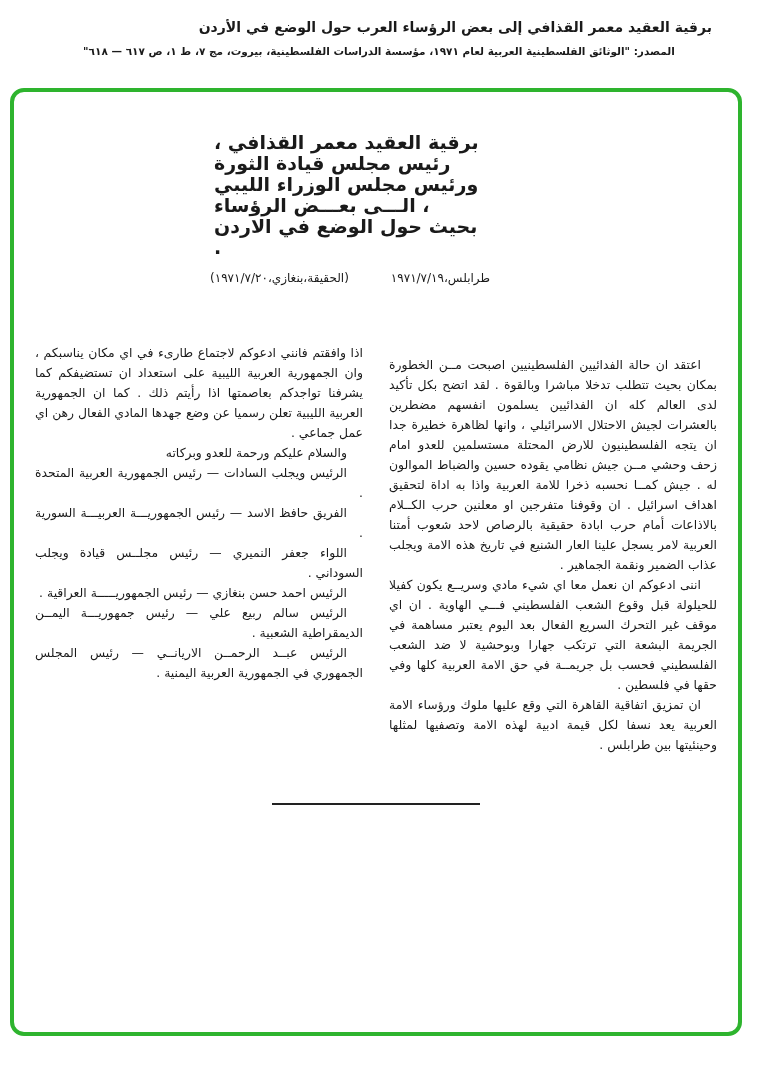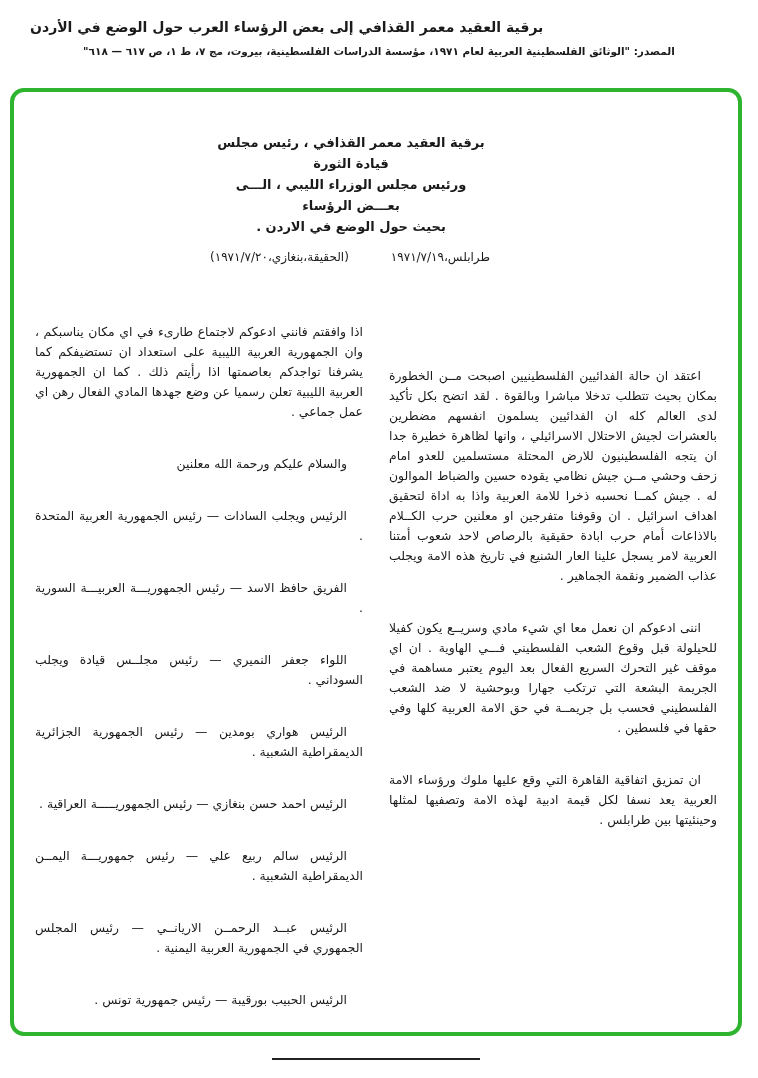--- a/index.html
+++ b/index.html
@@ -8,46 +8,46 @@
   body {
     width: 758px; height: 1078px;
     background: #ffffff;
     font-family: "DejaVu Sans", sans-serif;
     color: var(--ink);
     position: relative;
     overflow: hidden;
   }
   .top-title {
     direction: rtl;
-    text-align: left;
+    text-align: right;
     font-weight: bold;
     font-size: 14px;
-    padding: 19px 30px 0 30px;
+    padding: 19px 46px 0 30px;
   }
   .top-source {
     direction: rtl;
     text-align: center;
     font-weight: bold;
     font-size: 10.5px;
     margin-top: 10px;
     padding: 0 20px;
   }
   .frame {
     position: absolute;
     left: 10px; top: 88px;
     width: 732px; height: 948px;
     border: 4px solid var(--frame-green);
     border-radius: 14px;
     background: #ffffff;
   }
   .heading {
     direction: rtl;
-    text-align: center;
+    text-align: left;
     font-weight: bold;
-    font-size: 13px;
+    font-size: 19px;
     line-height: 21px;
     width: 274px;
     margin: 40px 0 8px 200px;
   }
   .dateline {
     direction: rtl;
     display: flex;
     justify-content: space-between;
     width: 280px;
     margin: 13px 0 0 196px;
@@ -61,21 +61,21 @@
   }
   .col {
     flex: 1 1 0;
     font-size: 12.4px;
     line-height: 20px;
     text-align: justify;
     direction: rtl;
   }
   .col-right { padding-top: 12px; }
   .para { margin: 0; }
-  .indent { text-indent: 16px; margin-top: 32px; }
+  .indent { text-indent: 16px; }
   .end-rule {
     width: 208px;
     border-top: 2px solid #222222;
     margin: 48px auto 0 auto;
   }
 </style>
 </head>
 <body>
 
 <div class="page">
@@ -99,29 +99,27 @@
     <div class="columns">
 
       <div class="col col-right">
         <p class="para indent">اعتقد ان حالة الفدائيين الفلسطينيين اصبحت مــن الخطورة بمكان بحيث تتطلب تدخلا مباشرا وبالقوة . لقد اتضح بكل تأكيد لدى العالم كله ان الفدائيين يسلمون انفسهم مضطرين بالعشرات لجيش الاحتلال الاسرائيلي ، وانها لظاهرة خطيرة جدا ان يتجه الفلسطينيون للارض المحتلة مستسلمين للعدو امام زحف وحشي مــن جيش نظامي يقوده حسين والضباط الموالون له . جيش كمــا نحسبه ذخرا للامة العربية واذا به اداة لتحقيق اهداف اسرائيل . ان وقوفنا متفرجين او معلنين حرب الكــلام بالاذاعات أمام حرب ابادة حقيقية بالرصاص لاحد شعوب أمتنا العربية لامر يسجل علينا العار الشنيع في تاريخ هذه الامة ويجلب عذاب الضمير ونقمة الجماهير .</p>
         <p class="para indent">اننى ادعوكم ان نعمل معا اي شيء مادي وسريــع يكون كفيلا للحيلولة قبل وقوع الشعب الفلسطيني فـــي الهاوية . ان اي موقف غير التحرك السريع الفعال بعد اليوم يعتبر مساهمة في الجريمة البشعة التي ترتكب جهارا وبوحشية لا ضد الشعب الفلسطيني فحسب بل جريمــة في حق الامة العربية كلها وفي حقها في فلسطين .</p>
         <p class="para indent">ان تمزيق اتفاقية القاهرة التي وقع عليها ملوك ورؤساء الامة العربية يعد نسفا لكل قيمة ادبية لهذه الامة وتصفيها لمثلها وحينئيتها بين طرابلس .</p>
       </div>
 
       <div class="col col-left">
         <p class="para">اذا وافقتم فانني ادعوكم لاجتماع طارىء في اي مكان يناسبكم ، وان الجمهورية العربية الليبية على استعداد ان تستضيفكم كما يشرفنا تواجدكم بعاصمتها اذا رأيتم ذلك . كما ان الجمهورية العربية الليبية تعلن رسميا عن وضع جهدها المادي الفعال رهن اي عمل جماعي .</p>
-        <p class="para indent">والسلام عليكم ورحمة الله معلنين</p>
+        <p class="para indent">والسلام عليكم ورحمة للعدو وبركاته</p>
         <p class="para indent">الرئيس ويجلب السادات — رئيس الجمهورية العربية المتحدة .</p>
         <p class="para indent">الفريق حافظ الاسد — رئيس الجمهوريـــة العربيـــة السورية .</p>
         <p class="para indent">اللواء جعفر النميري — رئيس مجلــس قيادة ويجلب السوداني .</p>
-        <p class="para indent">الرئيس هواري بومدين — رئيس الجمهورية الجزائرية الديمقراطية الشعبية .</p>
         <p class="para indent">الرئيس احمد حسن بنغازي — رئيس الجمهوريـــــة العراقية .</p>
         <p class="para indent">الرئيس سالم ربيع علي — رئيس جمهوريـــة اليمــن الديمقراطية الشعبية .</p>
         <p class="para indent">الرئيس عبــد الرحمــن الاريانــي — رئيس المجلس الجمهوري في الجمهورية العربية اليمنية .</p>
-        <p class="para indent">الرئيس الحبيب بورقيبة — رئيس جمهورية تونس .</p>
       </div>
 
     </div>
 
     <div class="end-rule"></div>
 
   </div>
 
 </div>
 

